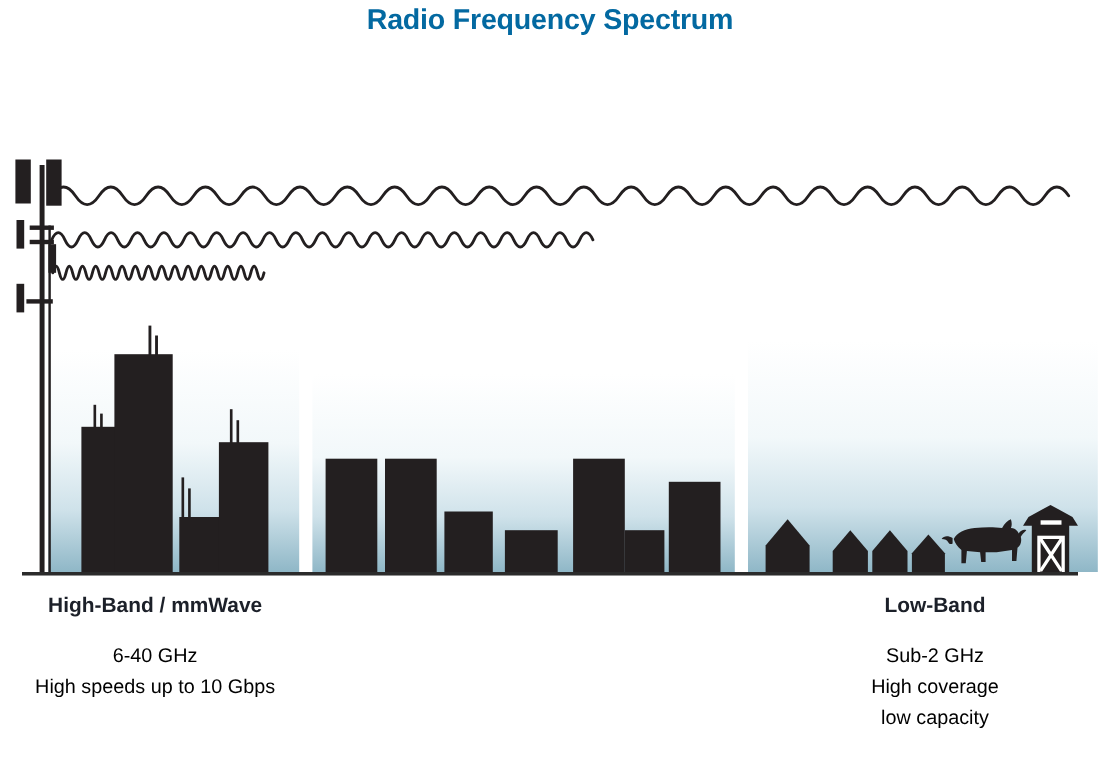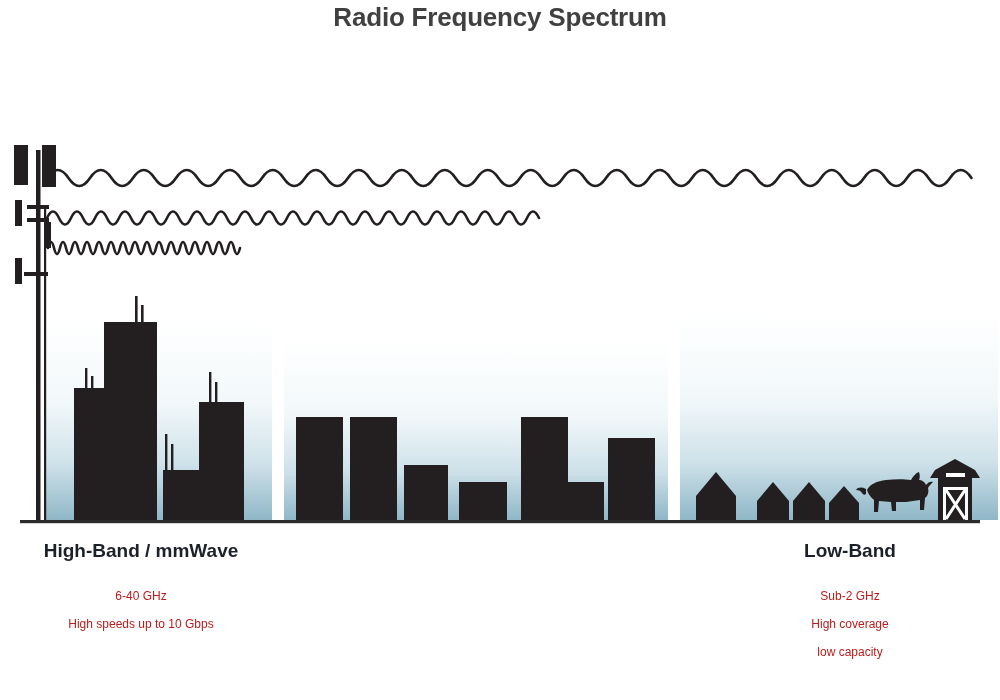--- a/index.html
+++ b/index.html
@@ -24,21 +24,21 @@
   .title {
     position: absolute;
     top: 2px;
     left: 0;
     width: 1000px;
     text-align: center;
     font-family: "Liberation Sans", sans-serif;
     font-size: 26px;
     font-weight: bold;
     letter-spacing: -0.2px;
-    color: #404040;
+    color: #0369a1;
   }
   .scene {
     position: absolute;
     left: 0;
     top: 130px;
     width: 1000px;
     height: 400px;
   }
   .captions {
     position: absolute;
@@ -56,22 +56,22 @@
   .col-2 { left: 338px; width: 304px; }
   .col-3 { left: 692px; width: 316px; }
   .band-name {
     font-size: 19px;
     font-weight: bold;
     color: #1c2029;
     margin: 0 0 20px 0;
     white-space: nowrap;
   }
   .band-line {
-    font-size: 12px;
-    color: #b91c1c;
+    font-size: 18px;
+    color: #000000;
     line-height: 28px;
     white-space: nowrap;
   }
 </style>
 </head>
 <body>
 
 <div id="stage">
 
   <div class="title">Radio Frequency Spectrum</div>

